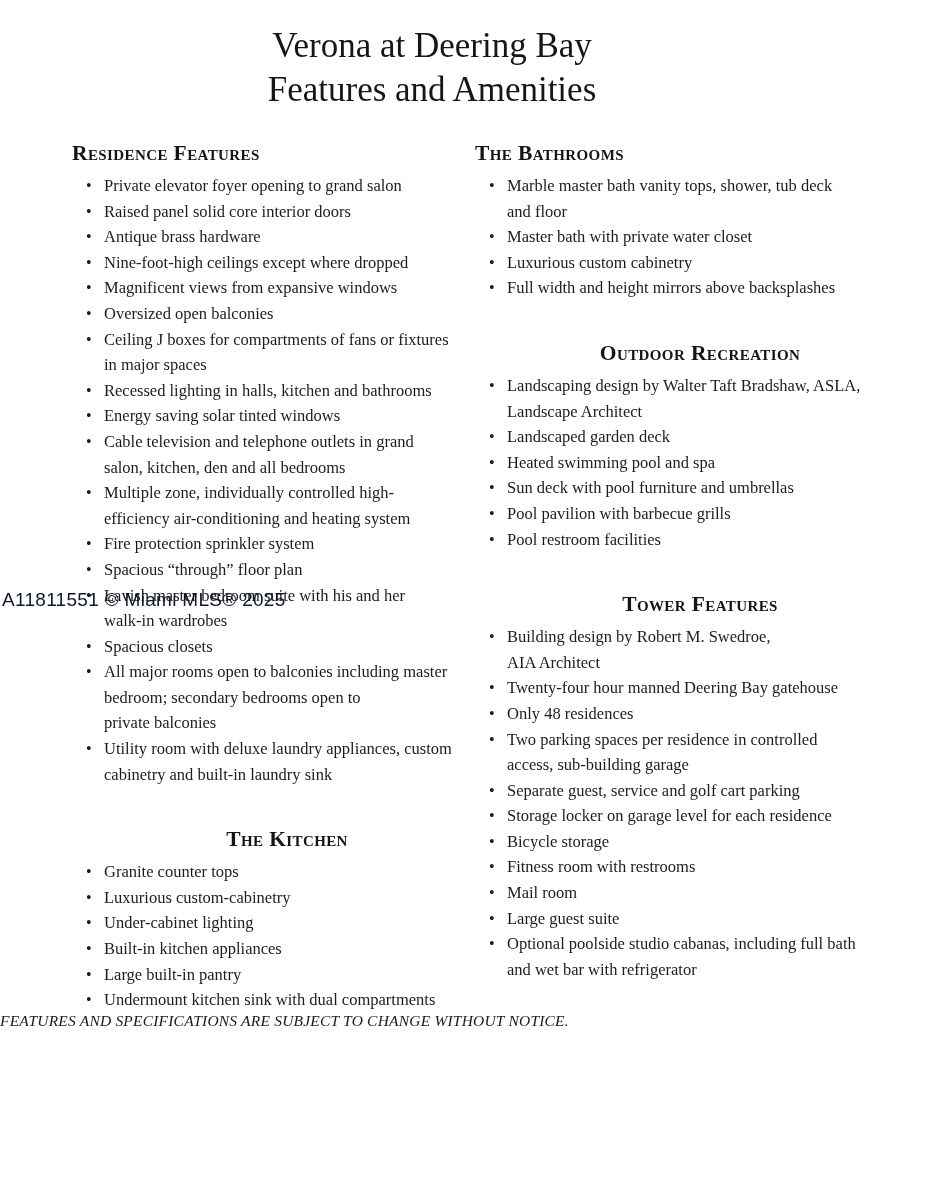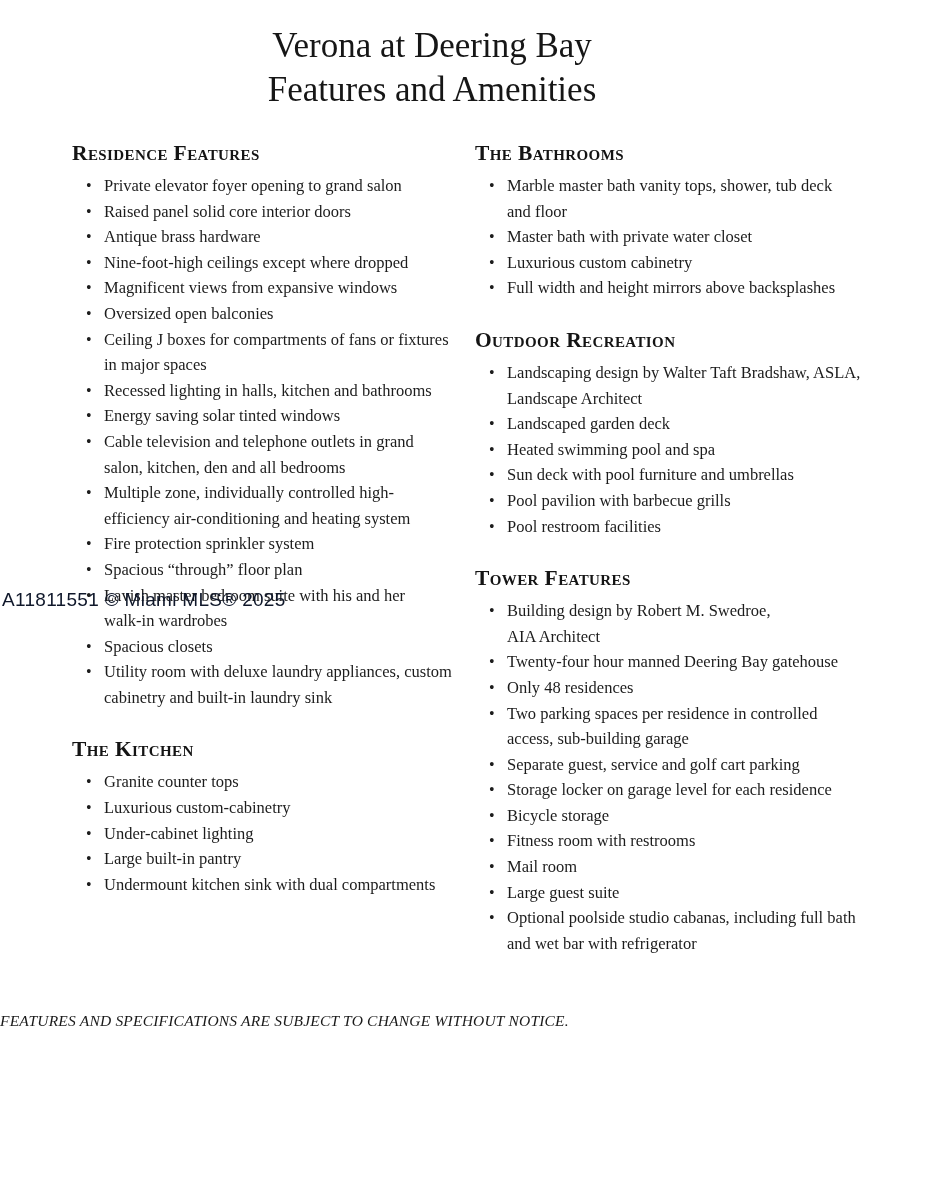--- a/index.html
+++ b/index.html
@@ -48,21 +48,22 @@
   .sec-heading {
     font-size: 21.5px;
     line-height: 24px;
     font-weight: 700;
     font-variant: small-caps;
     letter-spacing: 0.4px;
     color: #141414;
     margin: 0 0 8px 0;
   }
   section + section .sec-heading {
-    margin-top: 27px;
+    margin-top: 40px;
+    text-align: center;
   }
   .feature-list {
     list-style: none;
     margin: 8px;
     padding: 0 0 0 6px;
   }
   .feature-list li {
     position: relative;
     padding-left: 18px;
     white-space: pre-line;
@@ -114,30 +115,34 @@
           <li>Energy saving solar tinted windows</li>
           <li>Cable television and telephone outlets in grand
 salon, kitchen, den and all bedrooms</li>
           <li>Multiple zone, individually controlled high-
 efficiency air-conditioning and heating system</li>
           <li>Fire protection sprinkler system</li>
           <li>Spacious “through” floor plan</li>
           <li>Lavish master bedroom suite with his and her
 walk-in wardrobes</li>
           <li>Spacious closets</li>
+          <li>All major rooms open to balconies including master
+bedroom; secondary bedrooms open to
+private balconies</li>
           <li>Utility room with deluxe laundry appliances, custom
 cabinetry and built-in laundry sink</li>
         </ul>
       </section>
       <section>
         <h2 class="sec-heading">The Kitchen</h2>
         <ul class="feature-list">
           <li>Granite counter tops</li>
           <li>Luxurious custom-cabinetry</li>
           <li>Under-cabinet lighting</li>
+          <li>Built-in kitchen appliances</li>
           <li>Large built-in pantry</li>
           <li>Undermount kitchen sink with dual compartments</li>
         </ul>
       </section>
     </div>
   <div class="col col-right">
       <section>
         <h2 class="sec-heading">The Bathrooms</h2>
         <ul class="feature-list">
           <li>Marble master bath vanity tops, shower, tub deck

